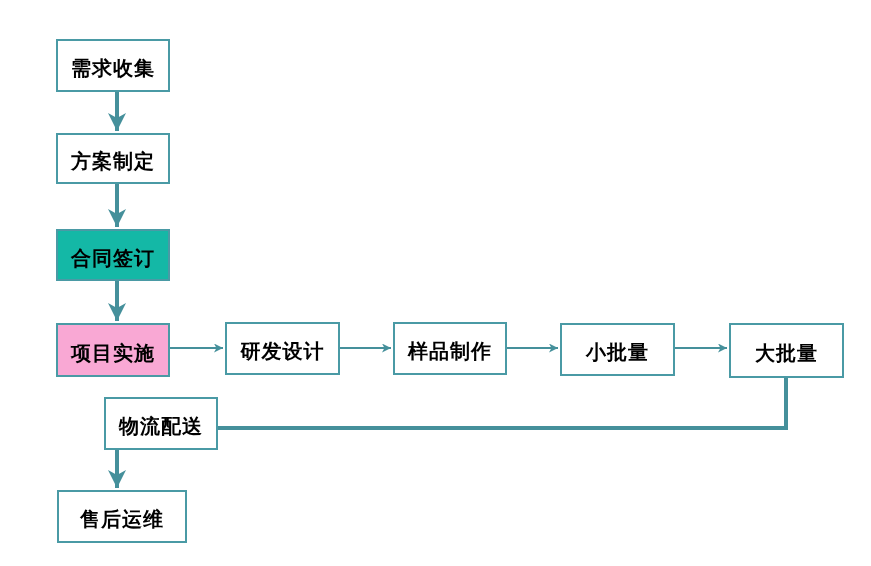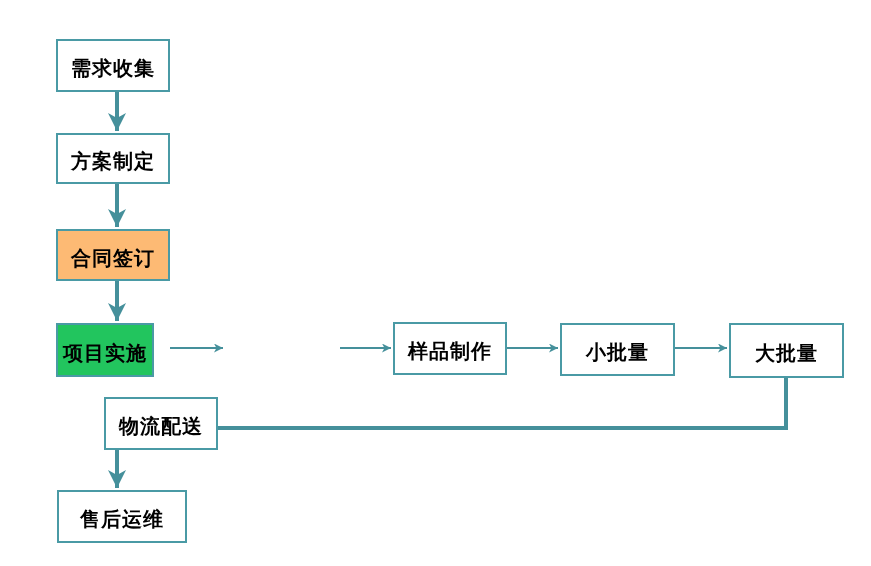--- a/index.html
+++ b/index.html
@@ -50,25 +50,28 @@
       <polyline points="675,348 727,348" fill="none" stroke="#45909B" stroke-width="2" marker-end="url(#arrowhead)"></polyline>
       <polyline points="786,378 786,428 174,428" fill="none" stroke="#45909B" stroke-width="4" marker-end="url(#arrowhead)"></polyline>
       <polyline points="117,450 117,488" fill="none" stroke="#45909B" stroke-width="4" marker-end="url(#arrowhead)"></polyline>
     </svg>
 <div class="node" style="left: 56px; top: 133px; width: 114px; height: 51px; border-color: rgb(74, 154, 165); background: rgb(255, 255, 255);">
       <span style="color: rgb(0, 0, 0);">方案制定</span>
     </div>
     <div class="node" style="left: 56px; top: 39px; width: 114px; height: 53px; border-color: rgb(74, 154, 165); background: rgb(255, 255, 255);">
       <span style="color: rgb(0, 0, 0);">需求收集</span>
     </div>
-    <div class="node" style="left: 56px; top: 229px; width: 114px; height: 52px; border-color: rgb(74, 154, 165); background: #fdba74;">
+    <div class="node" style="left: 56px; top: 229px; width: 114px; height: 52px; border-color: rgb(74, 154, 165); background: #14b8a6;">
       <span style="color: rgb(0, 0, 0);">合同签订</span>
     </div>
-    <div class="node" style="left: 56px; top: 323px; width: 98px; height: 54px; border-color: rgb(74, 154, 165); background: #22c55e;">
+    <div class="node" style="left: 56px; top: 323px; width: 114px; height: 54px; border-color: rgb(74, 154, 165); background: #f9a8d4;">
       <span style="color: rgb(0, 0, 0);">项目实施</span>
+    </div>
+    <div class="node" style="left: 225px; top: 322px; width: 115px; height: 53px; border-color: rgb(74, 154, 165); background: rgb(255, 255, 255);">
+      <span style="color: rgb(0, 0, 0);">研发设计</span>
     </div>
     <div class="node" style="left: 393px; top: 322px; width: 114px; height: 53px; border-color: rgb(74, 154, 165); background: rgb(255, 255, 255);">
       <span style="color: rgb(0, 0, 0);">样品制作</span>
     </div>
     <div class="node" style="left: 560px; top: 323px; width: 115px; height: 53px; border-color: rgb(74, 154, 165); background: rgb(255, 255, 255);">
       <span style="color: rgb(0, 0, 0);">小批量</span>
     </div>
     <div class="node" style="left: 729px; top: 323px; width: 115px; height: 55px; border-color: rgb(74, 154, 165); background: rgb(255, 255, 255);">
       <span style="color: rgb(0, 0, 0);">大批量</span>
     </div>

